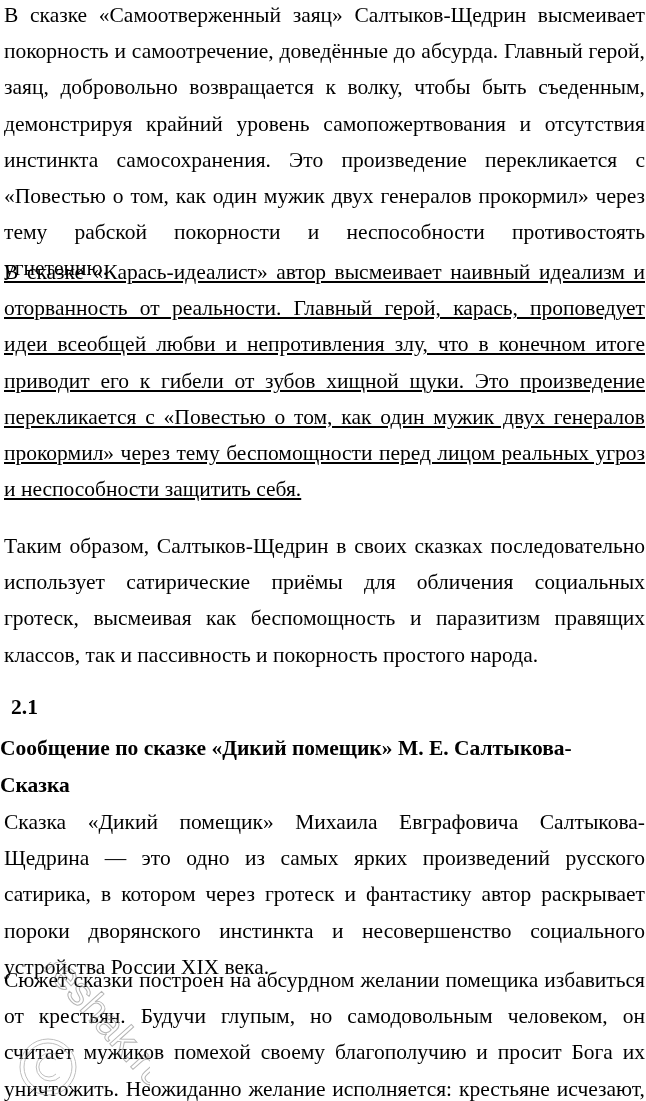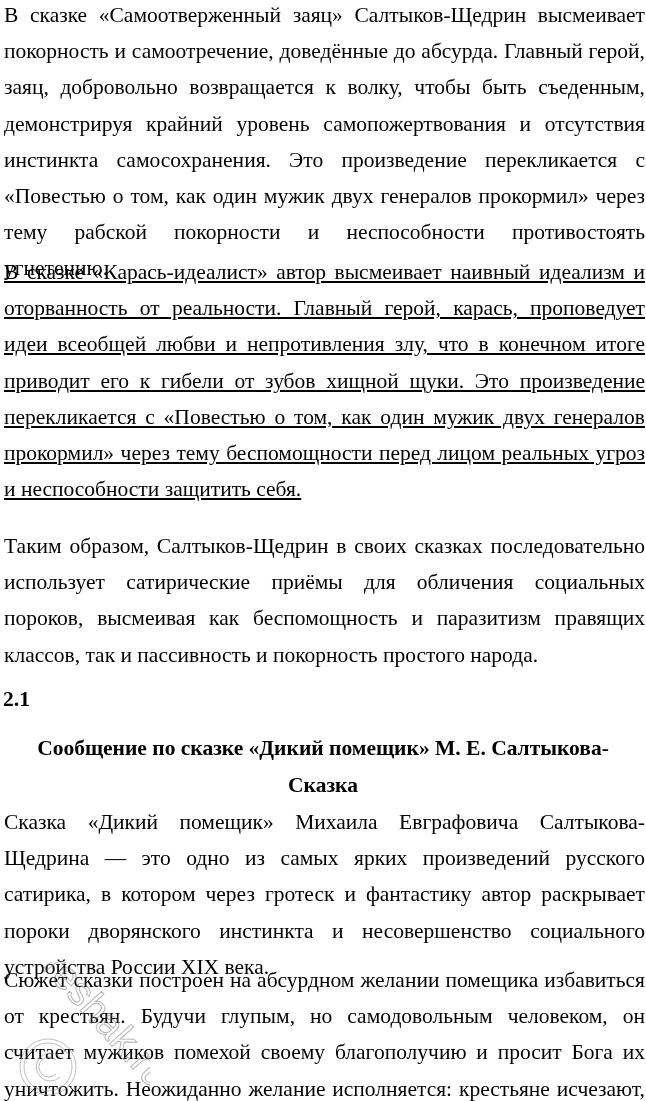--- a/index.html
+++ b/index.html
@@ -31,28 +31,27 @@
     .p1 { position: absolute; top: -3px; left: 0; width: 641px; }
     .p2 { position: absolute; top: 254px; left: 0; width: 641px; text-decoration: underline; }
     .p3 { position: absolute; top: 528px; left: 0; width: 641px; }
     .section-number {
       position: absolute;
       top: 681px;
       left: 3px;
       font-size: 21.5px;
       font-weight: bold;
       line-height: 36px;
-      margin: 0;
+      margin: 8px;
     }
     .section-title {
       position: absolute;
       top: 730px;
       left: 0;
       width: 646px;
-      text-align: center;
       font-size: 21.5px;
       font-weight: bold;
       line-height: 36.5px;
       margin: 0;
     }
     .p4 { position: absolute; top: 804px; left: 0; width: 641px; }
     .p5 { position: absolute; top: 962px; left: 0; width: 641px; }
     .justify-last { text-align-last: justify; }
     .watermark {
       position: absolute;
@@ -66,21 +65,21 @@
   </style>
 </head>
 <body>
 
 <div class="page">
 
   <p class="para p1">В сказке «Самоотверженный заяц» Салтыков-Щедрин высмеивает покорность и самоотречение, доведённые до абсурда. Главный герой, заяц, добровольно возвращается к волку, чтобы быть съеденным, демонстрируя крайний уровень самопожертвования и отсутствия инстинкта самосохранения. Это произведение перекликается с «Повестью о том, как один мужик двух генералов прокормил» через тему рабской покорности и неспособности противостоять угнетению.</p>
 
   <p class="para p2">В сказке «Карась-идеалист» автор высмеивает наивный идеализм и оторванность от реальности. Главный герой, карась, проповедует идеи всеобщей любви и непротивления злу, что в конечном итоге приводит его к гибели от зубов хищной щуки. Это произведение перекликается с «Повестью о том, как один мужик двух генералов прокормил» через тему беспомощности перед лицом реальных угроз и неспособности защитить себя.</p>
 
-  <p class="para p3">Таким образом, Салтыков-Щедрин в своих сказках последовательно использует сатирические приёмы для обличения социальных пороков, высмеивая как беспомощность и паразитизм правящих классов, так и пассивность и покорность простого народа.</p>
+  <p class="para p3">Таким образом, Салтыков-Щедрин в своих сказках последовательно использует сатирические приёмы для обличения социальных гротеск, высмеивая как беспомощность и паразитизм правящих классов, так и пассивность и покорность простого народа.</p>
 
   <p class="section-number">2.1</p>
 
   <h2 class="section-title">
     <span>Сообщение по сказке «Дикий помещик» М. Е. Салтыкова-</span><br>
     <span>Сказка</span>
   </h2>
 
   <p class="para p4">Сказка «Дикий помещик» Михаила Евграфовича Салтыкова-Щедрина — это одно из самых ярких произведений русского сатирика, в котором через гротеск и фантастику автор раскрывает пороки дворянского инстинкта и несовершенство социального устройства России XIX века.</p>
 

